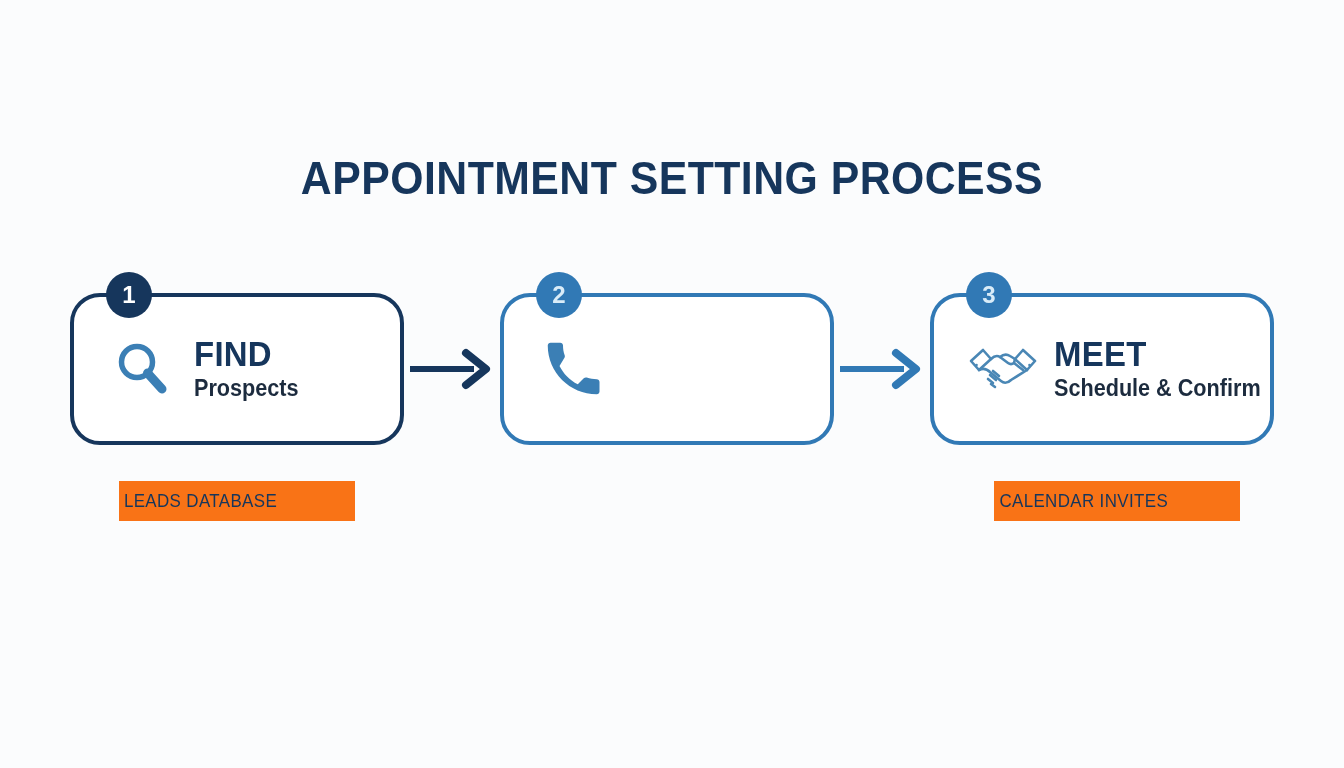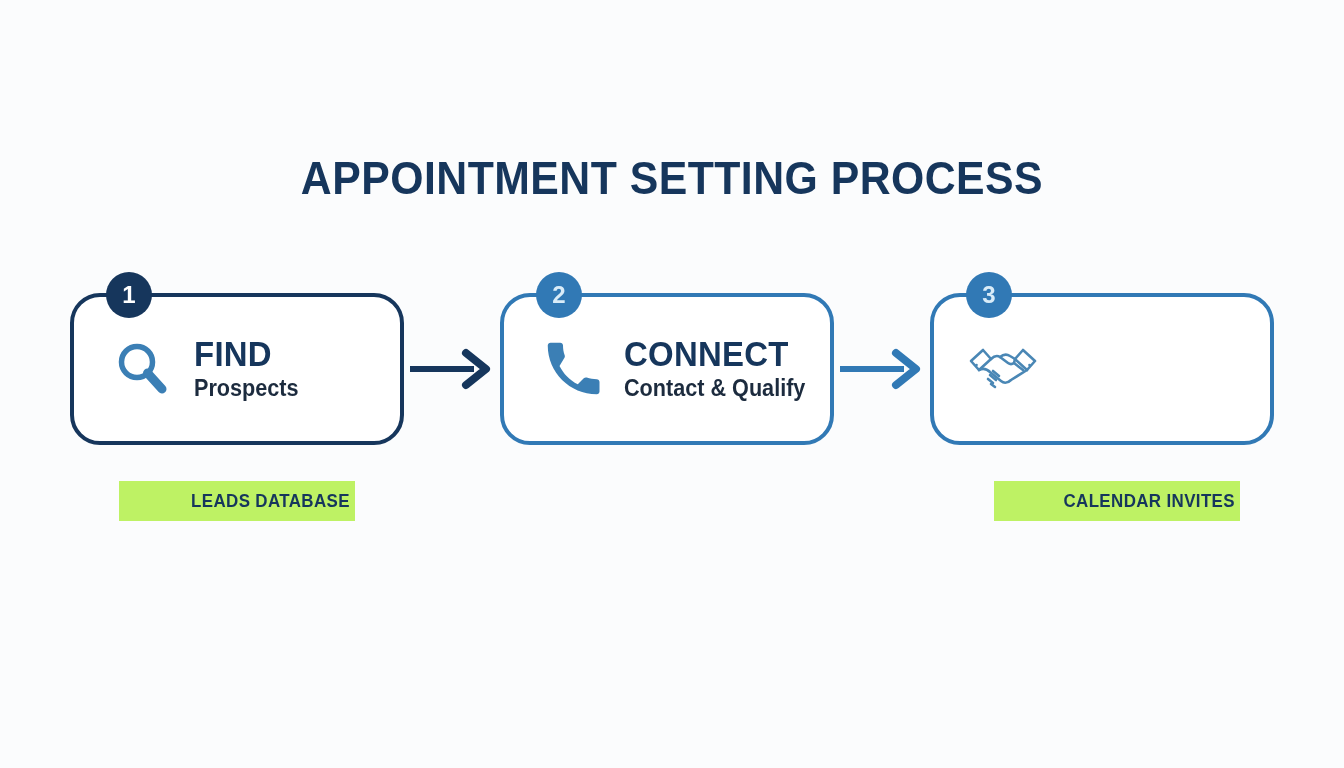--- a/index.html
+++ b/index.html
@@ -125,26 +125,26 @@
     position: absolute;
     top: 481px;
     left: 70px;
     width: 1204px;
     height: 40px;
   }
   .chip {
     position: absolute;
     top: 0;
     height: 40px;
-    background: #bef264;
-    display: flex;
-    align-items: center;
-    justify-content: flex-end;
+    background: #f97316;
+    display: flex;
+    align-items: center;
+    justify-content: flex-start;
     font-size: 18px;
-    font-weight: bold;
+    font-weight: normal;
     letter-spacing: 0.4px;
     color: #16365c;
     white-space: nowrap;
   }
   .chip span { transform: scaleX(0.94); display: inline-block; }
   .chip.k1 { left: 49px;  width: 236px; }
   .chip.k2 { left: 477px; width: 236px; }
   .chip.k3 { left: 908px; width: 246px; margin-left: 16px; }
 </style>
 </head>
@@ -181,24 +181,20 @@
     <div class="badge blue">2</div>
 
     <div class="icon-slot">
       <svg width="60" height="60" viewBox="0 0 24 24">
         <path fill="#3b7fb5" d="M6.6 10.8c1.6 3.1 4.1 5.7 7.3 7.3l2.4-2.4c0.3-0.3 0.8-0.4 1.2-0.3
           1.3 0.4 2.6 0.7 4 0.7 0.6 0 1.1 0.5 1.1 1.1V21c0 0.6-0.5 1.1-1.1 1.1C10.7 22.1 1.9 13.3 1.9 2.6
           1.9 2 2.4 1.5 3 1.5h3.9C7.5 1.5 8 2 8 2.6c0 1.4 0.2 2.7 0.7 4 0.1 0.4 0 0.9-0.3 1.2L6.6 10.8z"></path>
       </svg>
     </div>
 
-    <div class="card-text">
-      <div class="card-title">CONNECT</div>
-      <div class="card-sub">Contact &amp; Qualify</div>
-    </div>
   </div>
 
   <div class="arrow a2">
     <svg width="90" height="48" viewBox="0 0 90 48">
       <line x1="0" y1="24" x2="64" y2="24" stroke="#3179b5" stroke-width="6"></line>
       <polyline points="56,8 76,24 56,40" fill="none" stroke="#3179b5" stroke-width="8" stroke-linecap="round" stroke-linejoin="round"></polyline>
     </svg>
   </div>
 
   <div class="card c3">
@@ -216,20 +212,24 @@
           <path d="M26 30 L32 35"></path>
           <path d="M23 34 L29 39"></path>
           <path d="M21 38 L26 42"></path>
           <path d="M24 43 L28 46"></path>
           <path d="M12 29 C16 27 20 28 23 31 L34 40 C37 42.5 41 42 44 39 L60 29"></path>
           <path d="M47 22 L56 29"></path>
         </g>
       </svg>
     </div>
 
+    <div class="card-text">
+      <div class="card-title">MEET</div>
+      <div class="card-sub">Schedule &amp; Confirm</div>
+    </div>
   </div>
 
 </div>
 
 <div class="captions">
   <div class="chip k1">
     <span>LEADS DATABASE</span>
   </div>
   <div class="chip k3">
     <span>CALENDAR INVITES</span>

